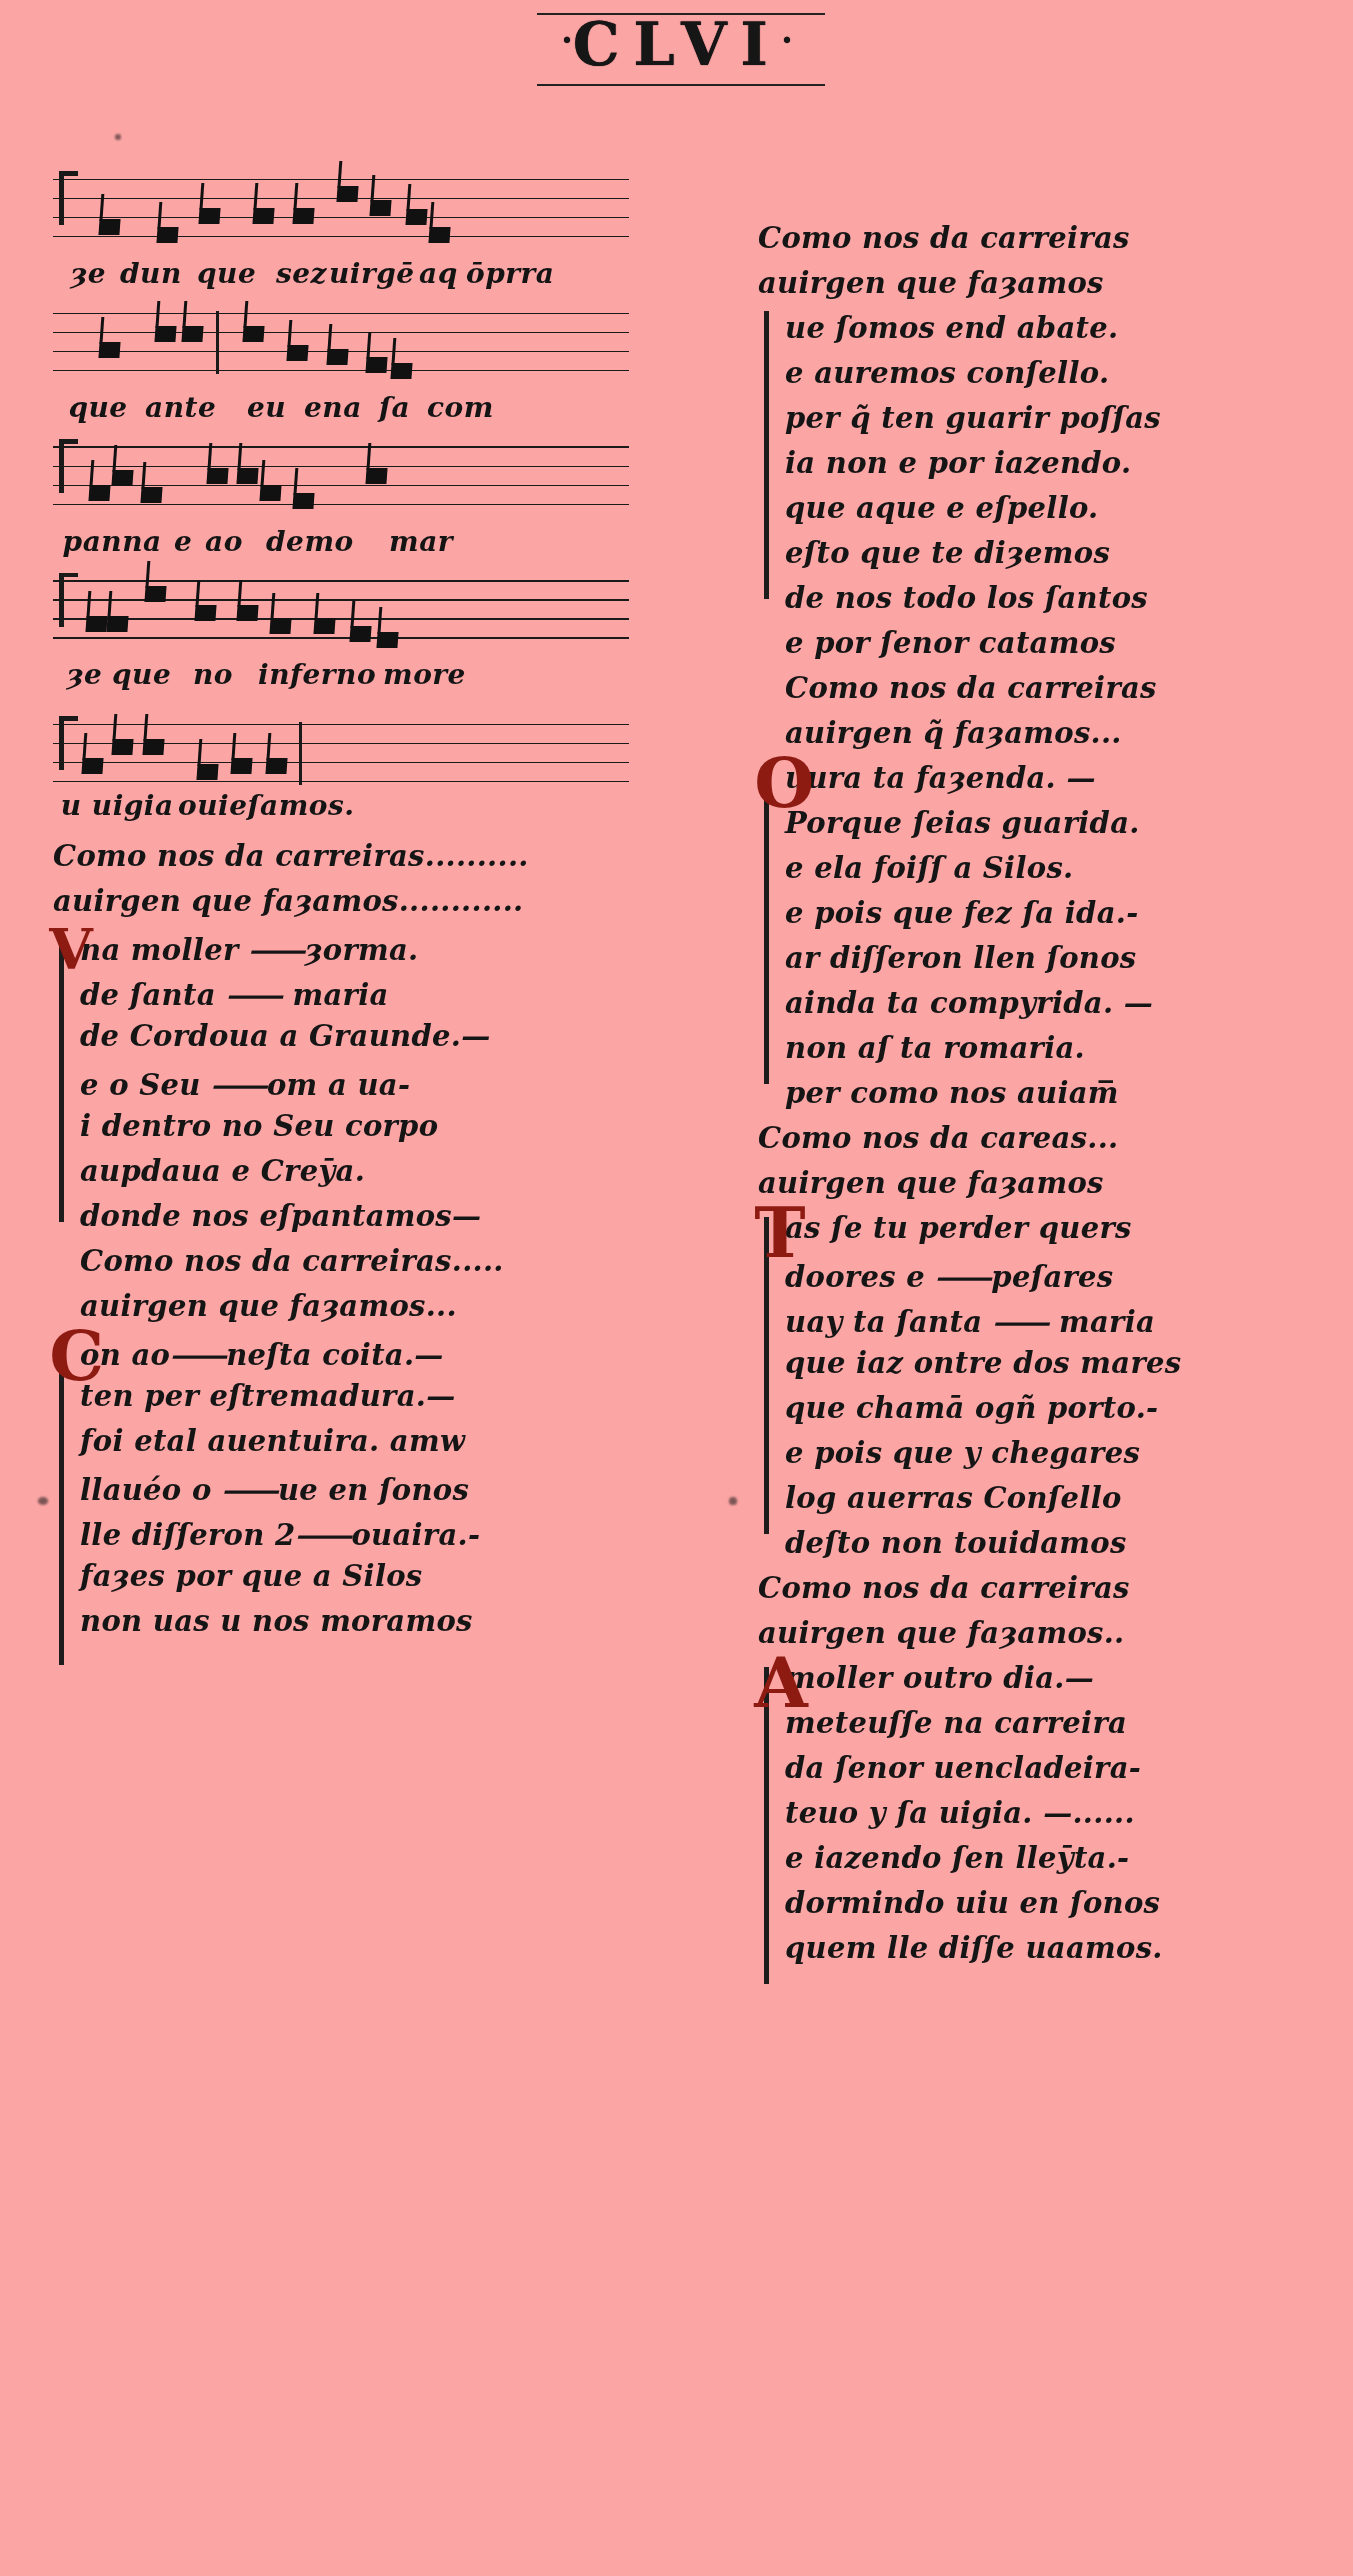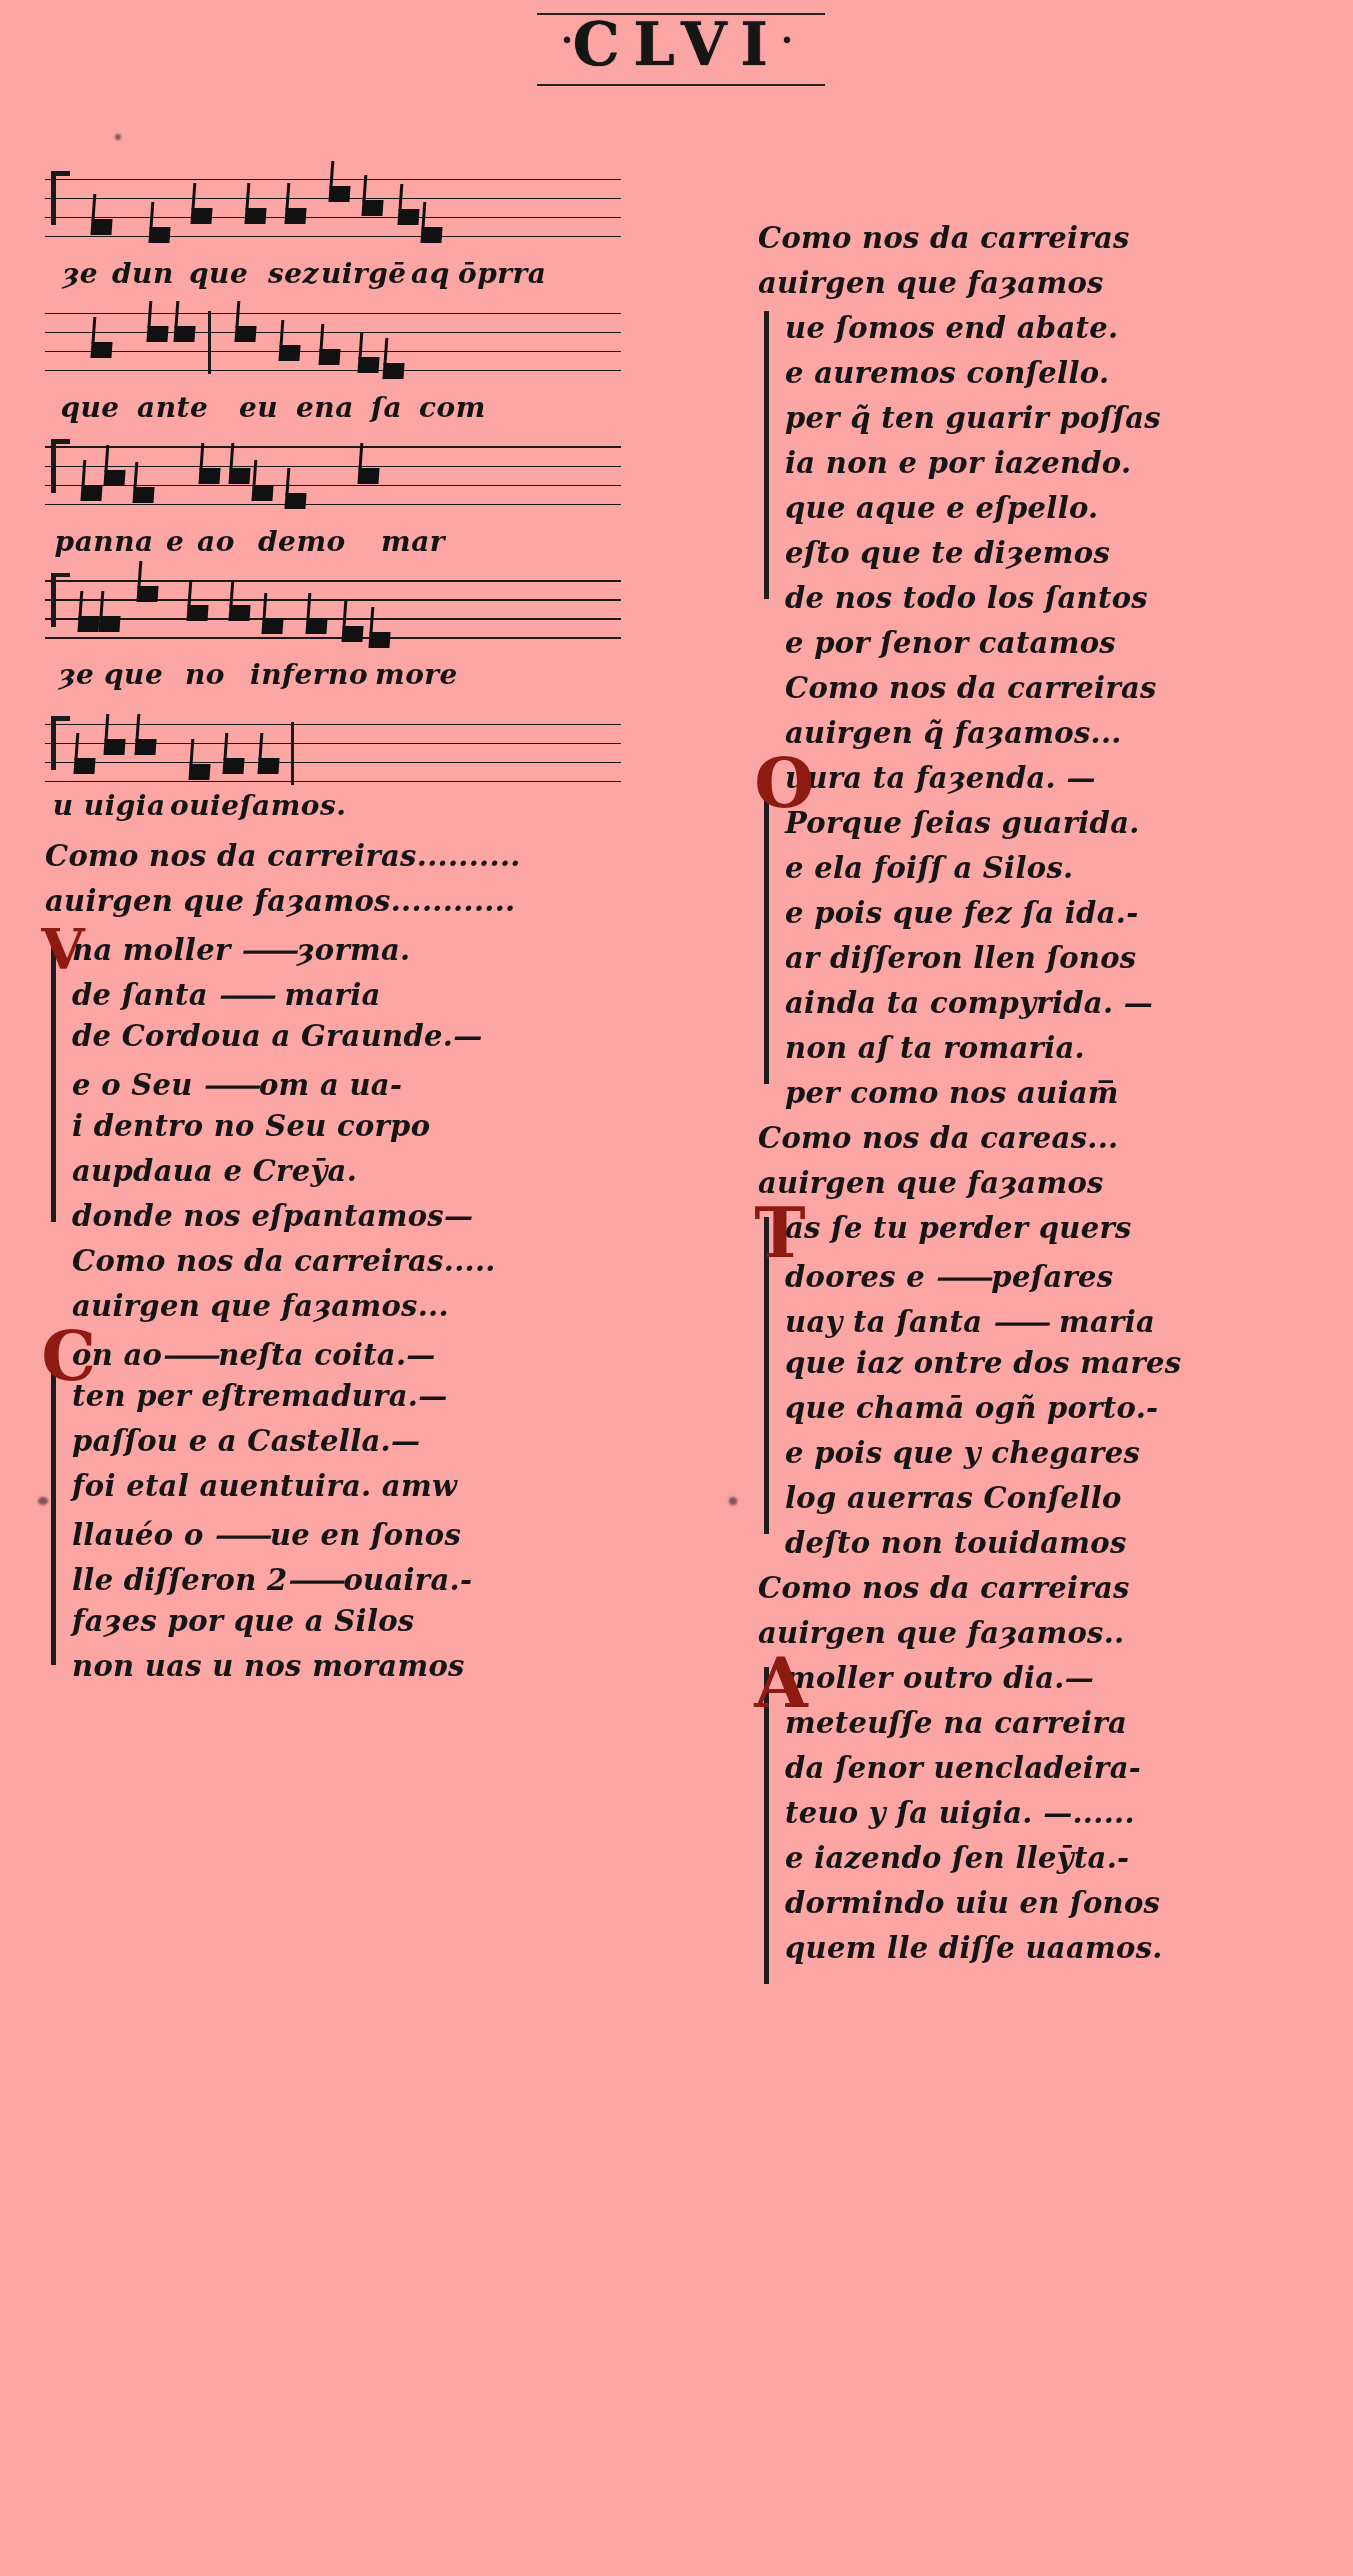--- a/index.html
+++ b/index.html
@@ -46,21 +46,21 @@
     background: #222;
   }
   .folio-rule.top { top: 13.4px; }
   .folio-rule.bottom { top: 84px; }
 
   
   .col {
     position: absolute;
     top: 173px;
   }
-  #col-left { left: 45px; width: 614px; }
+  #col-left { left: 53px; width: 614px; }
   #col-right { left: 758px; width: 537px; }
 
   
   .stave-block { position: relative; margin-bottom: 5.8px; }
   .stave {
     position: relative;
     height: 84px;
     width: 576px;
   }
   .stave .line {
@@ -331,21 +331,20 @@
     <div class="textline">Como nos da carreiras.....</div>
     <div class="textline">auirgen que faȝamos...</div>
 
     <div style="position:relative;">
       <div class="rubric-bar" style="top:5.8px; height:326px;"></div>
       <div class="textline">
         <span class="initial red two">C</span>
         <span>on ao⸺neſta coita.—</span>
       </div>
       <div class="textline">ten per eſtremadura.—</div>
-      <div class="textline">paſſou e a Castella.—</div>
       <div class="textline">foi etal auentuira. amw</div>
       <div class="textline">llauéo o ⸺ue en ſonos</div>
       <div class="textline">lle diſſeron  2⸺ouaira.-</div>
       <div class="textline">faȝes por que a Silos</div>
       <div class="textline">non uas u nos moramos</div>
     </div>
   </div>
 
   <div class="col" id="col-right" style="top:221px;">
 

